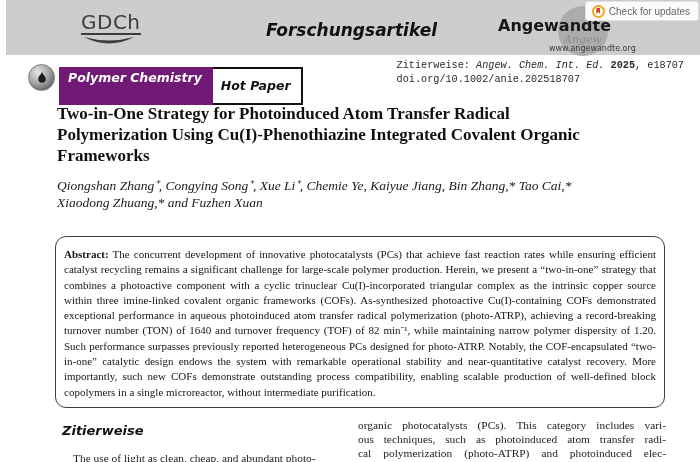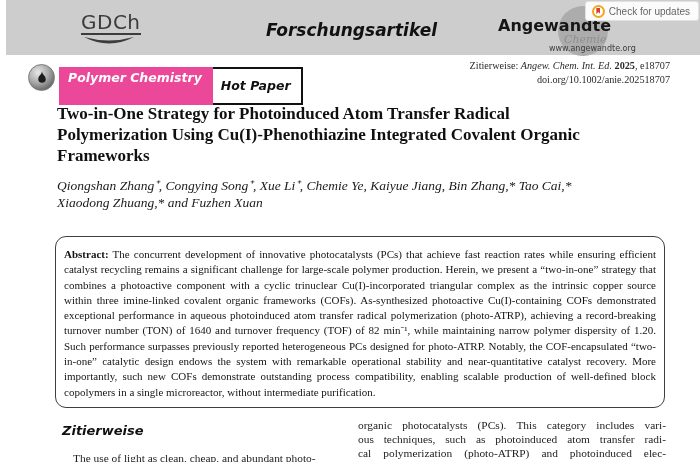--- a/index.html
+++ b/index.html
@@ -36,34 +36,34 @@
                  display:flex; align-items:center; gap:4px; padding:0 8px 0 6px;
                  background:#fbfbfb; border:1px solid #e2e2e2; border-radius:3px;
                  font-family:"Liberation Sans", sans-serif; font-size:10px; color:#666;
                  cursor:pointer; }
   .crossmark { width:13px; height:13px; border-radius:50%; background:#fff;
                border:2px solid #f2a71e; position:relative; flex:0 0 auto; }
   .crossmark::after { content:""; position:absolute; left:2.5px; top:1px; width:4px; height:6.5px;
                background:#d9402a; clip-path:polygon(0 0,100% 0,100% 100%,50% 68%,0 100%); }
 
   
-  .citation { position:absolute; right:30px; top:59px; text-align:right;
-              font-family:Liberation Serif, serif; font-size:10.2px;
+  .citation { position:absolute; right:16px; top:59px; 
+              font-family:Liberation Mono, monospace; font-size:10.2px;
               line-height:13.5px; color:#2a2a2a; }
   .citation .jrnl { font-style:italic; }
   .citation .yr { font-weight:bold; }
 
   
   .flame-sphere { position:absolute; left:28px; top:64px; width:27px; height:27px; border-radius:50%;
                   background:radial-gradient(circle at 36% 30%, #e8e8e8 0%, #a8a8a8 45%, #6d6d6d 75%, #555 100%);
                   border:1px solid #7a7a7a; display:flex; align-items:center; justify-content:center; }
   .badge-row { position:absolute; left:59px; top:67px; display:flex; align-items:stretch;
                font-family:"DejaVu Sans", sans-serif; font-weight:bold; font-style:italic;
                font-size:12.5px; }
-  .badge-black { background:#ec4899; color:#fff; padding:3px 11px 20px 9px; display:flex; align-items:center; }
+  .badge-black { background:#701a75; color:#fff; padding:3px 11px 20px 9px; display:flex; align-items:center; }
   .badge-white { background:#fff; color:#111; border:2px solid #111; border-left:none;
                  padding:3px 10px 4px 8px; display:flex; align-items:center; }
 
   
   .title { position:absolute; left:57px; top:103px; width:545px;
            font-weight:bold; font-size:17px; line-height:21px; color:#101010; }
   .authors { position:absolute; left:57px; top:177px; width:560px;
              font-style:italic; font-size:13.5px; line-height:17px; color:#1a1a1a; }
 
   
@@ -93,21 +93,21 @@
       <span class="gdch-text">GDCh</span>
       <svg width="54" height="12" viewBox="0 0 54 12">
         <path d="M2 1 Q27 14 52 1 Q27 8 2 1 Z" fill="#3c3c3c"></path>
       </svg>
     </div>
 
     <div class="artikel">Forschungsartikel</div>
 
     <div class="ang-circle"></div>
     <div class="ang-name">Angewandte</div>
-    <div class="ang-sub">Chemie</div>
+    <div class="ang-sub">Angew</div>
     <div class="ang-url">www.angewandte.org</div>
   </div>
 
   <div class="check-badge">
     <span class="crossmark"></span>
     <span>Check for updates</span>
   </div>
 
   <div class="citation">
     <div>

